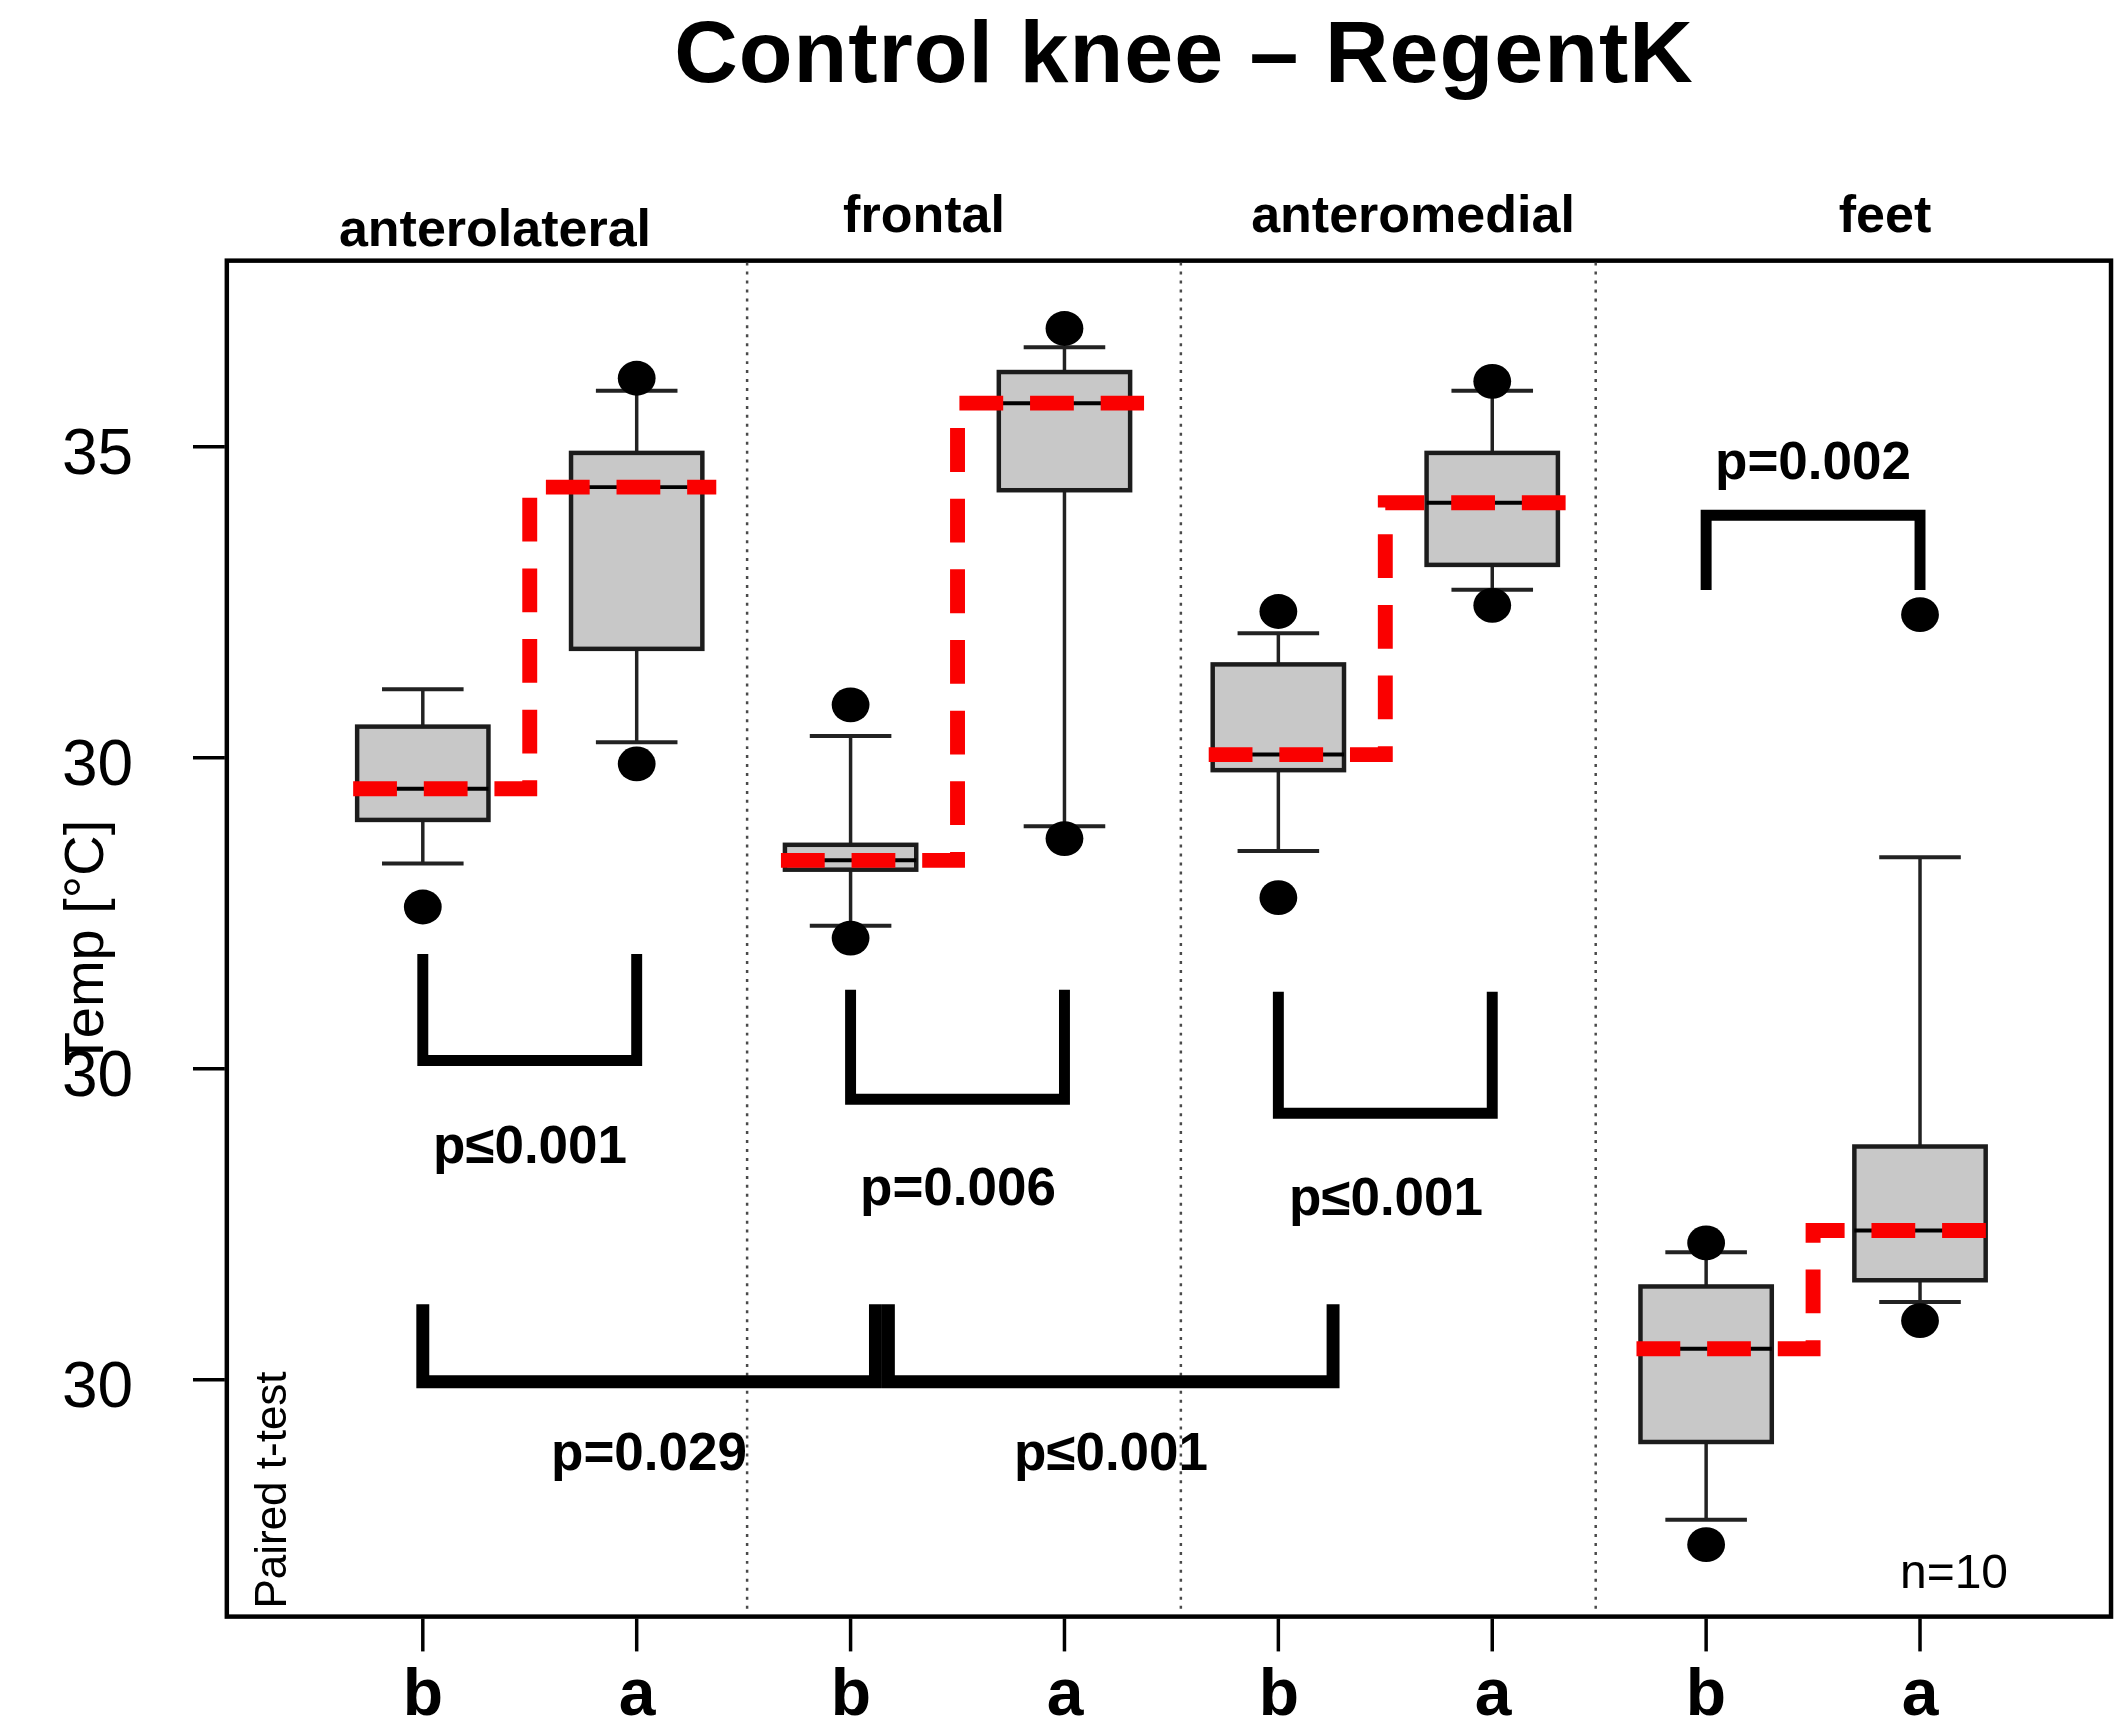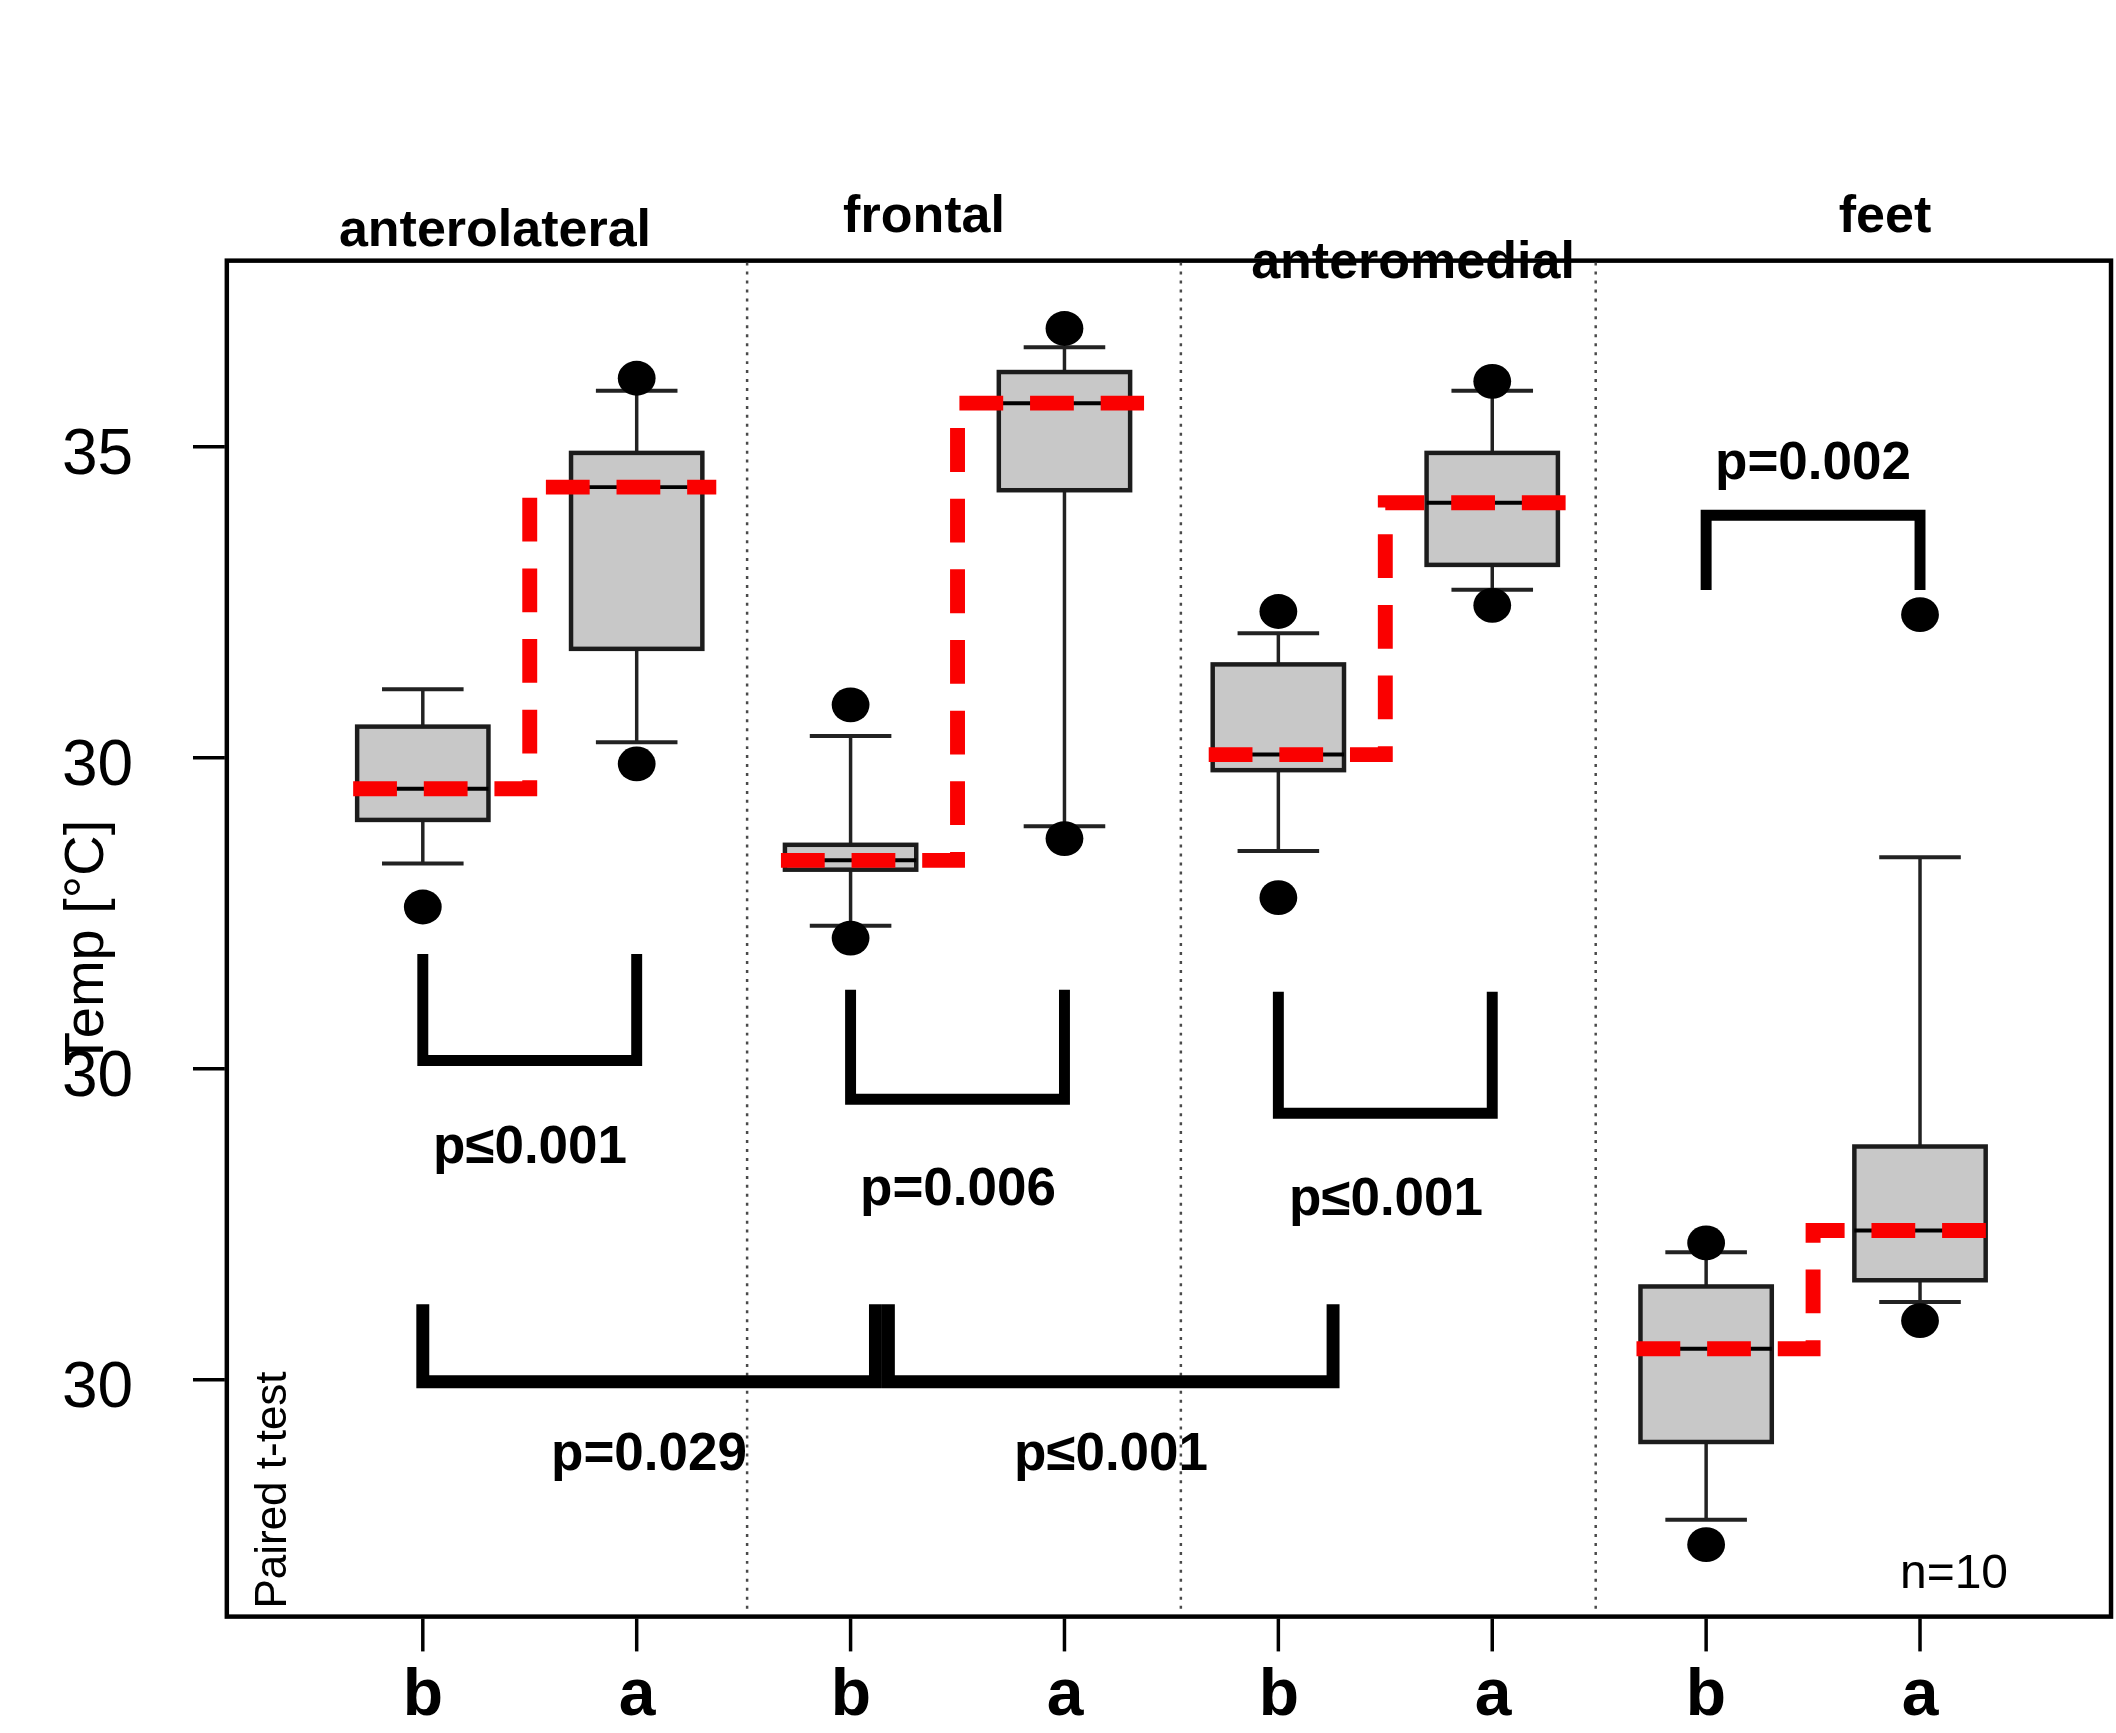--- a/index.html
+++ b/index.html
@@ -106,25 +106,26 @@
       <line x1="1864" y1="1236.8780000000002" x2="1996" y2="1236.8780000000002" stroke="#000000" stroke-width="4"></line>
       <ellipse cx="1930" cy="1327.5465" rx="19" ry="17.5" fill="#000000"></ellipse>
       <ellipse cx="1930" cy="617.8310000000001" rx="19" ry="17.5" fill="#000000"></ellipse>
       <line x1="1930" y1="1627" x2="1930" y2="1660" stroke="#000" stroke-width="3.5"></line>
       <path d="M 355 792.915 L 532.5 792.915 L 532.5 489.6444999999999 L 720 489.6444999999999" fill="none" stroke="#fa0000" stroke-width="15" stroke-dasharray="44 27"></path>
       <path d="M 785 864.8245 L 962.5 864.8245 L 962.5 405.2289999999998 L 1150 405.2289999999998" fill="none" stroke="#fa0000" stroke-width="15" stroke-dasharray="44 27"></path>
       <path d="M 1215 758.5235 L 1392.5 758.5235 L 1392.5 505.27699999999993 L 1580 505.27699999999993" fill="none" stroke="#fa0000" stroke-width="15" stroke-dasharray="44 27"></path>
       <path d="M 1645 1355.685 L 1822.5 1355.685 L 1822.5 1236.8780000000002 L 2010 1236.8780000000002" fill="none" stroke="#fa0000" stroke-width="15" stroke-dasharray="44 27"></path>
     </svg>
 
+  <div class="lbl title" style="left:1184px;top:52px;">Control knee – RegentK</div>
 
   <div id="panel-labels">
       <div class="lbl panel-label" style="left: 495px; top: 228px;">anterolateral</div>
       <div class="lbl panel-label" style="left: 924px; top: 214px;">frontal</div>
-      <div class="lbl panel-label" style="left: 1413px; top: 214px; margin-top: 46px;">anteromedial</div>
+      <div class="lbl panel-label" style="left: 1413px; top: 214px;">anteromedial</div>
       <div class="lbl panel-label" style="left: 1885px; top: 214px;">feet</div>
     </div>
 
   <div class="yaxis-label lbl" style="left:84px;top:943px;">Temp [°C]</div>
 
   <div id="ytick-labels">
       <div class="ytick-label" style="left: 62px; top: 420px;">35</div>
       <div class="ytick-label" style="left: 62px; top: 731px;">30</div>
       <div class="ytick-label" style="left: 62px; top: 1042px;">30</div>
       <div class="ytick-label" style="left: 62px; top: 1353px;">30</div>

